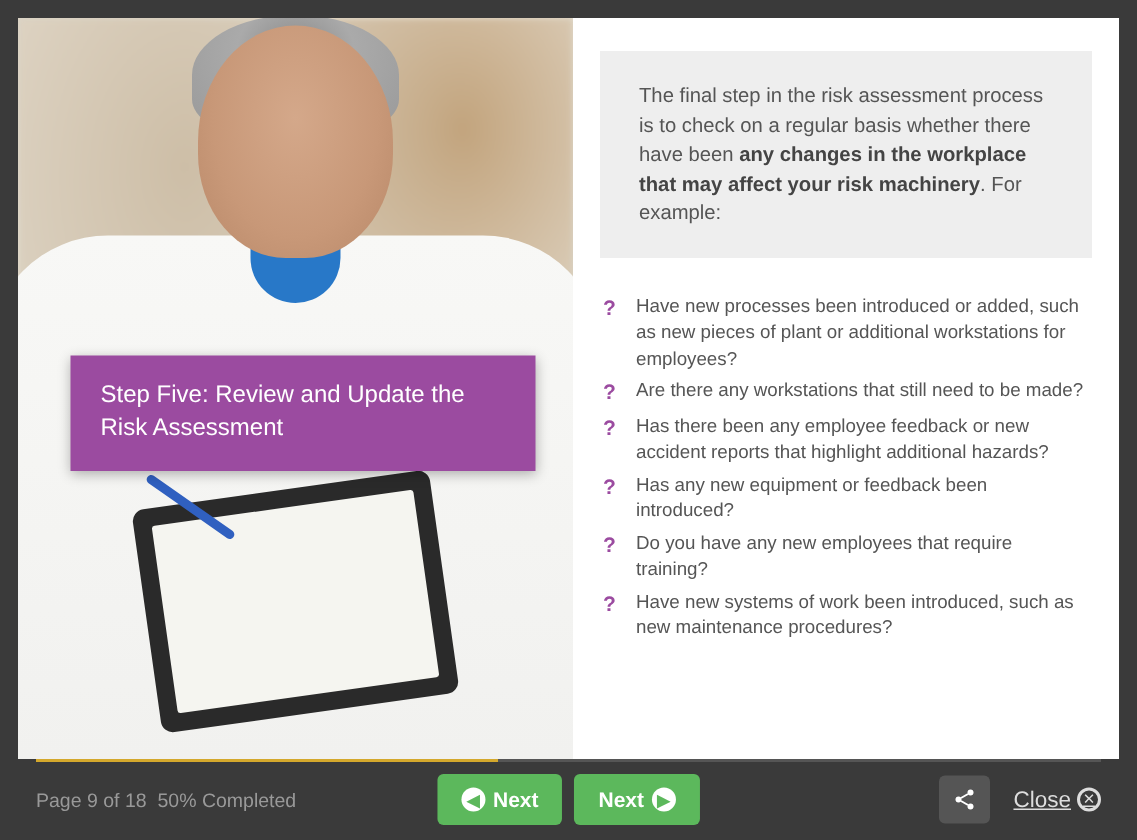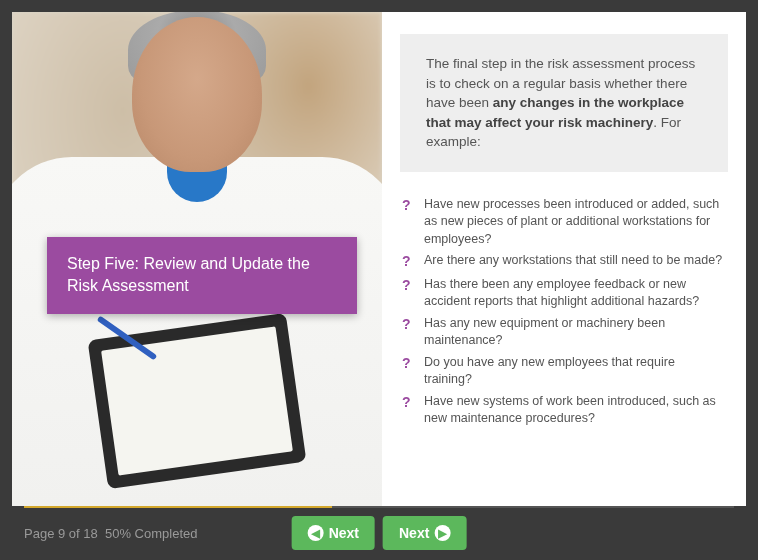--- a/index.html
+++ b/index.html
@@ -305,21 +305,21 @@
         <div class="q-item">
           <span class="q-mark">?</span>
           <span>Are there any workstations that still need to be made?</span>
         </div>
         <div class="q-item">
           <span class="q-mark">?</span>
           <span>Has there been any employee feedback or new accident reports that highlight additional hazards?</span>
         </div>
         <div class="q-item">
           <span class="q-mark">?</span>
-          <span>Has any new equipment or machinery been maintenance?</span>
+          <span>Has any new equipment or feedback been introduced?</span>
         </div>
         <div class="q-item">
           <span class="q-mark">?</span>
           <span>Do you have any new employees that require training?</span>
         </div>
         <div class="q-item">
           <span class="q-mark">?</span>
           <span>Have new systems of work been introduced, such as new maintenance procedures?</span>
         </div>
       </div>
@@ -339,14 +339,28 @@
       <button class="nav-btn">
         <span class="arrow">◀</span>
         <span>Next</span>
       </button>
       <button class="nav-btn">
         <span>Next</span>
         <span class="arrow">▶</span>
       </button>
     </div>
 
+    <div class="right-controls">
+      <button class="share-btn">
+        <svg width="16" height="16" viewBox="0 0 24 24" fill="#fff">
+          <circle cx="18" cy="5" r="3"></circle>
+            <circle cx="6" cy="12" r="3"></circle>
+            <circle cx="18" cy="19" r="3"></circle>
+          <path d="M8.5 13.5l7 4M8.5 10.5l7-4" stroke="#fff" stroke-width="2"></path>
+        </svg>
+      </button>
+      <a class="close-link">
+        <span>Close</span>
+        <span class="close-x">✕</span>
+      </a>
+    </div>
   </div>
 </div>
 
 </body></html>

